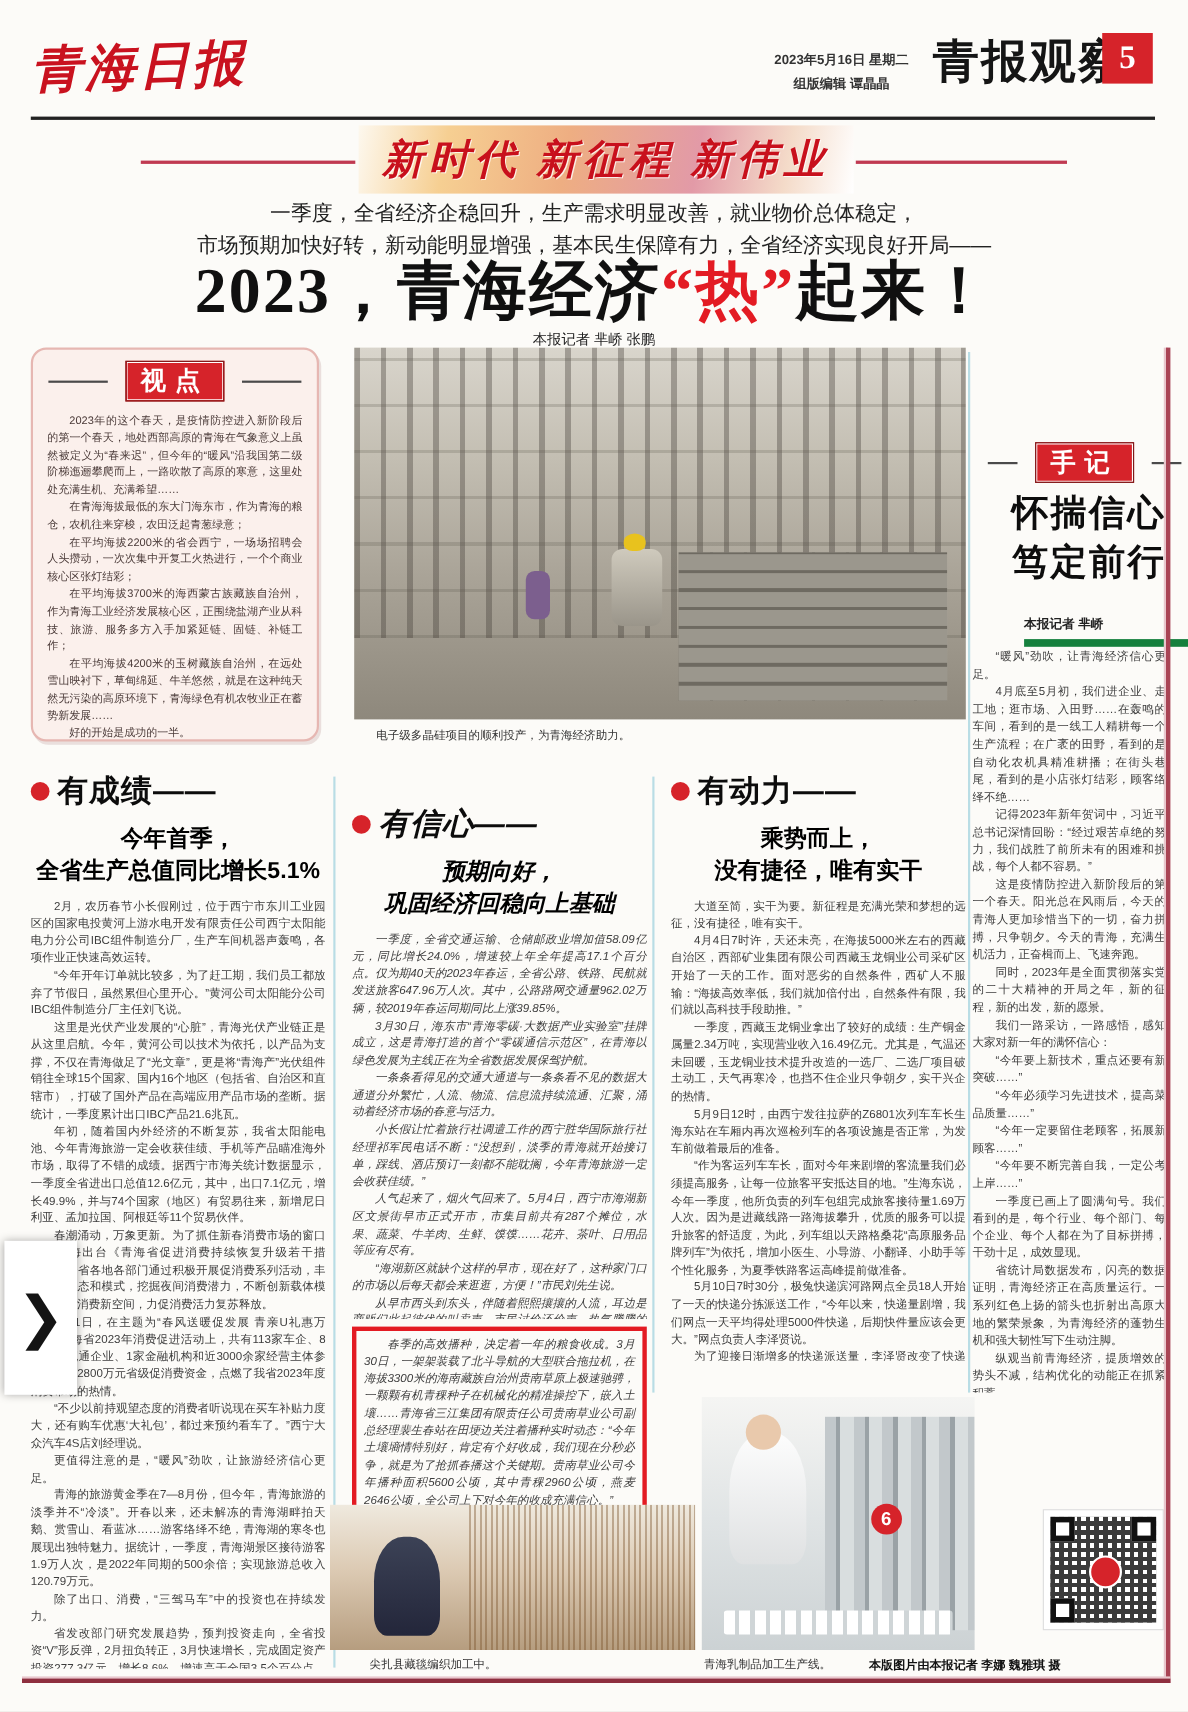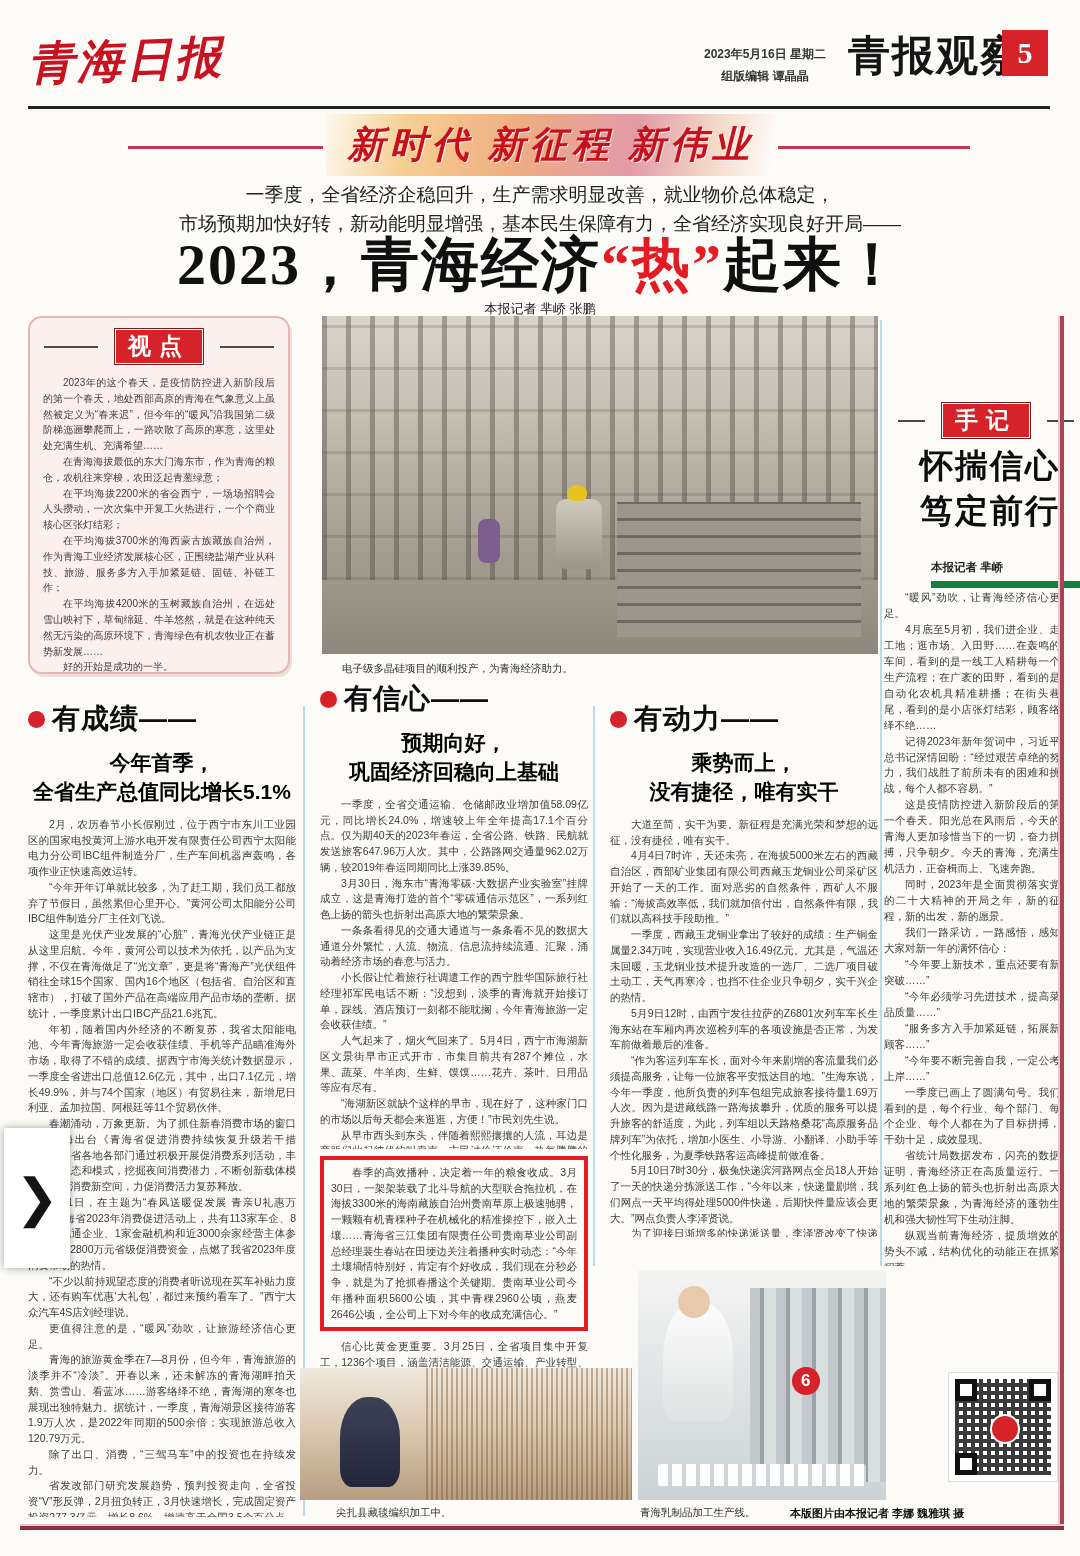--- a/index.html
+++ b/index.html
@@ -176,21 +176,21 @@
   <div class="abs notes-byline">本报记者 芈峤</div>
   <div class="abs notesbody">
       <p>“暖风”劲吹，让青海经济信心更足。</p>
       <p>4月底至5月初，我们进企业、走工地；逛市场、入田野……在轰鸣的车间，看到的是一线工人精耕每一个生产流程；在广袤的田野，看到的是自动化农机具精准耕播；在街头巷尾，看到的是小店张灯结彩，顾客络绎不绝……</p>
       <p>记得2023年新年贺词中，习近平总书记深情回盼：“经过艰苦卓绝的努力，我们战胜了前所未有的困难和挑战，每个人都不容易。”</p>
       <p>这是疫情防控进入新阶段后的第一个春天。阳光总在风雨后，今天的青海人更加珍惜当下的一切，奋力拼搏，只争朝夕。今天的青海，充满生机活力，正奋楫而上、飞速奔跑。</p>
       <p>同时，2023年是全面贯彻落实党的二十大精神的开局之年，新的征程，新的出发，新的愿景。</p>
       <p>我们一路采访，一路感悟，感知大家对新一年的满怀信心：</p>
       <p>“今年要上新技术，重点还要有新突破……”</p>
       <p>“今年必须学习先进技术，提高菜品质量……”</p>
-      <p>“服务多方入手加紧延链，拓展新顾客……”</p>
+      <p>“今年一定要留住老顾客，拓展新顾客……”</p>
       <p>“今年要不断完善自我，一定公考上岸……”</p>
       <p>一季度已画上了圆满句号。我们看到的是，每个行业、每个部门、每个企业、每个人都在为了目标拼搏，干劲十足，成效显现。</p>
       <p>省统计局数据发布，闪亮的数据证明，青海经济正在高质量运行。一系列红色上扬的箭头也折射出高原大地的繁荣景象，为青海经济的蓬勃生机和强大韧性写下生动注脚。</p>
       <p>纵观当前青海经济，提质增效的势头不减，结构优化的动能正在抓紧积蓄。</p>
     </div>
 
   <div class="abs colrule" style="left:303px;top:706px;height:810px;"></div>
   <div class="abs colrule" style="left:593px;top:706px;height:560px;"></div>
   <div class="abs colrule" style="left:880px;top:320px;height:946px;"></div>
 
@@ -209,30 +209,30 @@
         <p>春潮涌动，万象更新。为了抓住新春消费市场的窗口期，青海出台《青海省促进消费持续恢复升级若干措施》，全省各地各部门通过积极开展促消费系列活动，丰富消费业态和模式，挖掘夜间消费潜力，不断创新载体模式，打造消费新空间，力促消费活力复苏释放。</p>
         <p>3月1日，在主题为“春风送暖促发展 青亲U礼惠万家”的青海省2023年消费促进活动上，共有113家车企、8家商贸流通企业、1家金融机构和近3000余家经营主体参与，投入2800万元省级促消费资金，点燃了我省2023年度消费市场的热情。</p>
         <p>“不少以前持观望态度的消费者听说现在买车补贴力度大，还有购车优惠‘大礼包’，都过来预约看车了。”西宁大众汽车4S店刘经理说。</p>
         <p>更值得注意的是，“暖风”劲吹，让旅游经济信心更足。</p>
         <p>青海的旅游黄金季在7—8月份，但今年，青海旅游的淡季并不“冷淡”。开春以来，还未解冻的青海湖畔拍天鹅、赏雪山、看蓝冰……游客络绎不绝，青海湖的寒冬也展现出独特魅力。据统计，一季度，青海湖景区接待游客1.9万人次，是2022年同期的500余倍；实现旅游总收入120.79万元。</p>
         <p>除了出口、消费，“三驾马车”中的投资也在持续发力。</p>
         <p>省发改部门研究发展趋势，预判投资走向，全省投资“V”形反弹，2月扭负转正，3月快速增长，完成固定资产投资277.3亿元，增长8.6%，增速高于全国3.5个百分点，奋力实现首季项目投资“开门红”。</p>
       </div>
   </div>
 
-  <div class="abs col" style="left:320px;top:680px;">
+  <div class="abs col" style="left:320px;top:730px;font-style:italic;">
     <div class="colhead">
       <div class="dot"></div>
       <b>有信心——</b>
     </div>
     <div class="subhead">预期向好，
 巩固经济回稳向上基础</div>
     <div class="colbody" style="height:352px;">
         <p>一季度，全省交通运输、仓储邮政业增加值58.09亿元，同比增长24.0%，增速较上年全年提高17.1个百分点。仅为期40天的2023年春运，全省公路、铁路、民航就发送旅客647.96万人次。其中，公路路网交通量962.02万辆，较2019年春运同期同比上涨39.85%。</p>
-        <p>3月30日，海东市“青海零碳·大数据产业实验室”挂牌成立，这是青海打造的首个“零碳通信示范区”，一系列红色上扬的箭头也折射出高原大地的繁荣景象。</p>
+        <p>3月30日，海东市“青海零碳·大数据产业实验室”挂牌成立，这是青海打造的首个“零碳通信示范区”，在青海以绿色发展为主线正在为全省数据发展保驾护航。</p>
         <p>一条条看得见的交通大通道与一条条看不见的数据大通道分外繁忙，人流、物流、信息流持续流通、汇聚，涌动着经济市场的春意与活力。</p>
         <p>小长假让忙着旅行社调遣工作的西宁胜华国际旅行社经理祁军民电话不断：“没想到，淡季的青海就开始接订单，踩线、酒店预订一刻都不能耽搁，今年青海旅游一定会收获佳绩。”</p>
         <p>人气起来了，烟火气回来了。5月4日，西宁市海湖新区文景街早市正式开市，市集目前共有287个摊位，水果、蔬菜、牛羊肉、生鲜、馍馍……花卉、茶叶、日用品等应有尽有。</p>
         <p>“海湖新区就缺个这样的早市，现在好了，这种家门口的市场以后每天都会来逛逛，方便！”市民刘先生说。</p>
         <p>从早市西头到东头，伴随着熙熙攘攘的人流，耳边是商贩们此起彼伏的叫卖声，市民讨价还价声，热气腾腾的人间烟火气扑面而来。</p>
       </div>
     <div class="hlbox">
       <p>春季的高效播种，决定着一年的粮食收成。3月30日，一架架装载了北斗导航的大型联合拖拉机，在海拔3300米的海南藏族自治州贵南草原上极速驰骋，一颗颗有机青稞种子在机械化的精准操控下，嵌入土壤……青海省三江集团有限责任公司贵南草业公司副总经理裴生春站在田埂边关注着播种实时动态：“今年土壤墒情特别好，肯定有个好收成，我们现在分秒必争，就是为了抢抓春播这个关键期。贵南草业公司今年播种面积5600公顷，其中青稞2960公顷，燕麦2646公顷，全公司上下对今年的收成充满信心。”</p>
     </div>
     <div class="afterbox">

